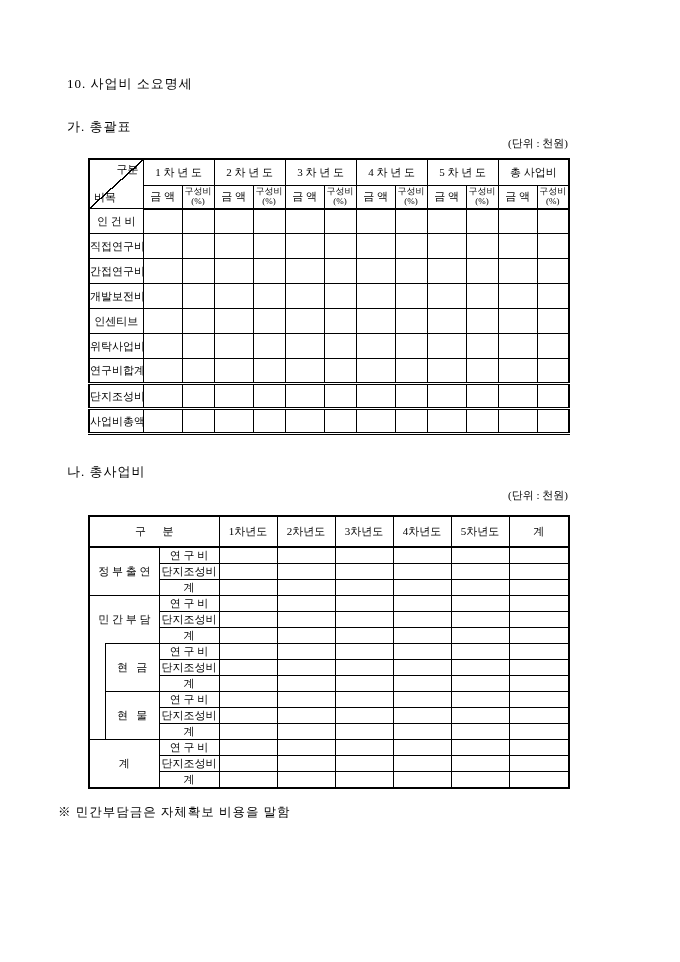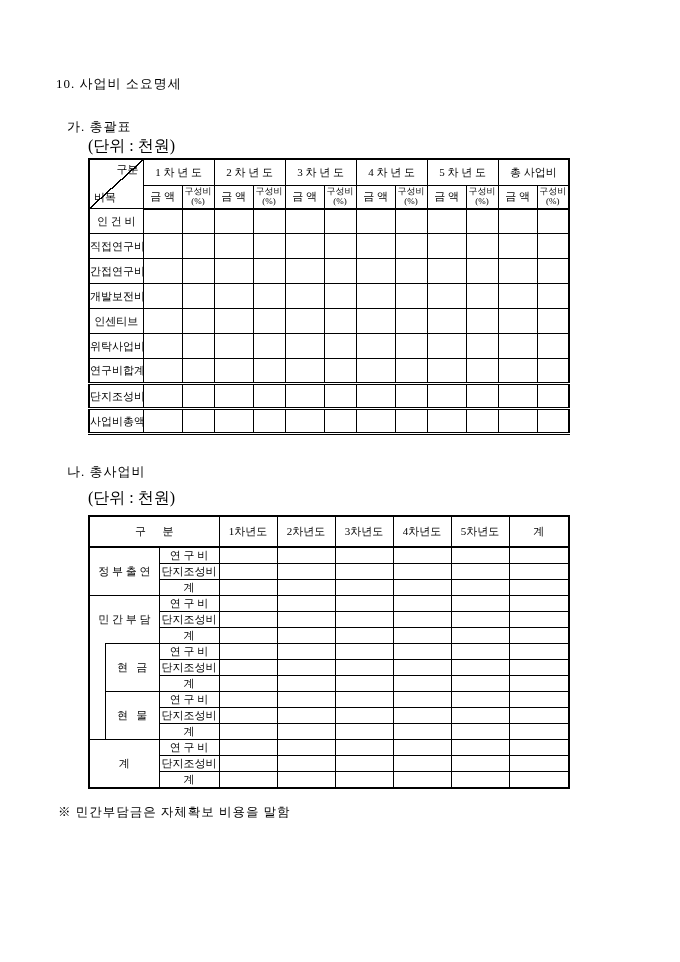--- a/index.html
+++ b/index.html
@@ -3,21 +3,21 @@
 <meta charset="utf-8">
 <style>
   html,body { margin:0; padding:0; }
   body {
     width:680px; height:962px; background:#ffffff; color:#000;
     font-family:"Liberation Serif","DejaVu Serif",serif;
     position:relative; overflow:hidden;
   }
   .abs { position:absolute; }
   .ttl { font-size:13px; letter-spacing:1px; white-space:pre; }
-  .unit { left:88px; width:480px; font-size:16px; white-space:pre; }
+  .unit { left:88px; width:480px; text-align:right; font-size:11px; white-space:pre; }
   .foot { left:58px; top:804px; font-size:12.5px; letter-spacing:1px; white-space:pre; }
 
   table { border-collapse:collapse; table-layout:fixed; position:absolute; }
   th, td {
     border:1px solid #000; padding:0; text-align:center; vertical-align:middle;
     font-weight:normal; white-space:pre; overflow:hidden; font-size:11px;
   }
 
   
   .t1 { left:88px; top:158px; width:480px; border:2px solid #000; border-bottom:3px double #000; }
@@ -42,21 +42,21 @@
   .t2 { left:88px; top:515px; width:480px; border:2px solid #000; }
   .t2 thead tr { height:31px; }
   .t2 tbody tr { height:16px; }
   .t2 thead th { border-bottom:2px solid #000; }
   .t2 td.grp-open { border-bottom:none; }   
   .t2 td.strip { border-top:none; }          
 </style>
 </head>
 <body>
 
-<div class="abs ttl" style="left:56px; top:75px;text-align:right;">10. 사업비 소요명세</div>
+<div class="abs ttl" style="left:67px; top:75px;text-align:right;">10. 사업비 소요명세</div>
 <div class="abs ttl" style="left:67px; top:118px;">가. 총괄표</div>
 <div class="abs unit" style="top:136px;">(단위 : 천원)</div>
 
 <table class="t1">
   <colgroup>
     <col style="width:54px;">
     <col style="width:39px;">
       <col style="width:32px;">
     <col style="width:39px;">
       <col style="width:32px;">

